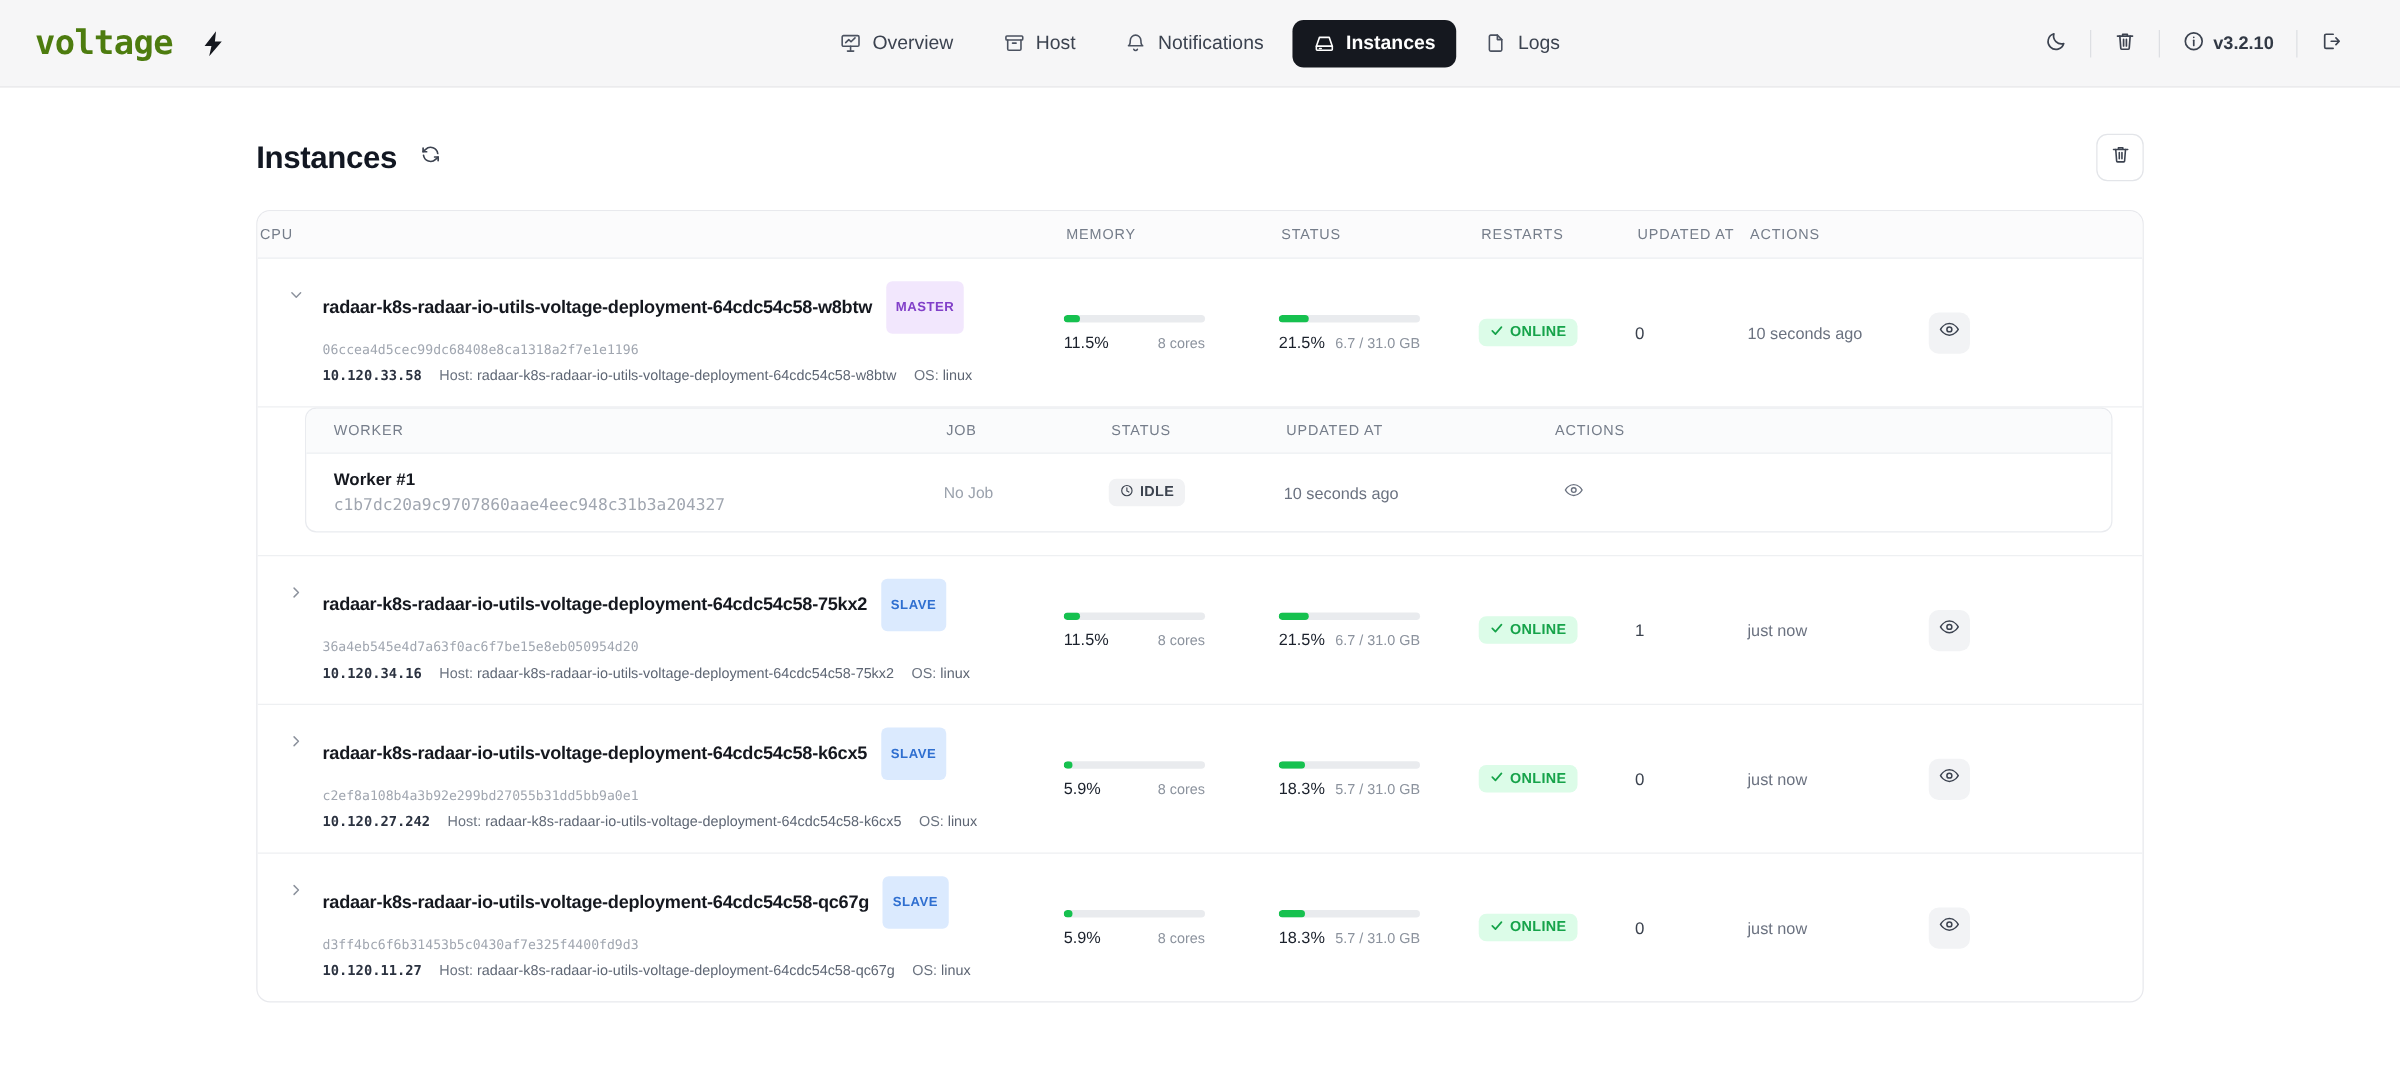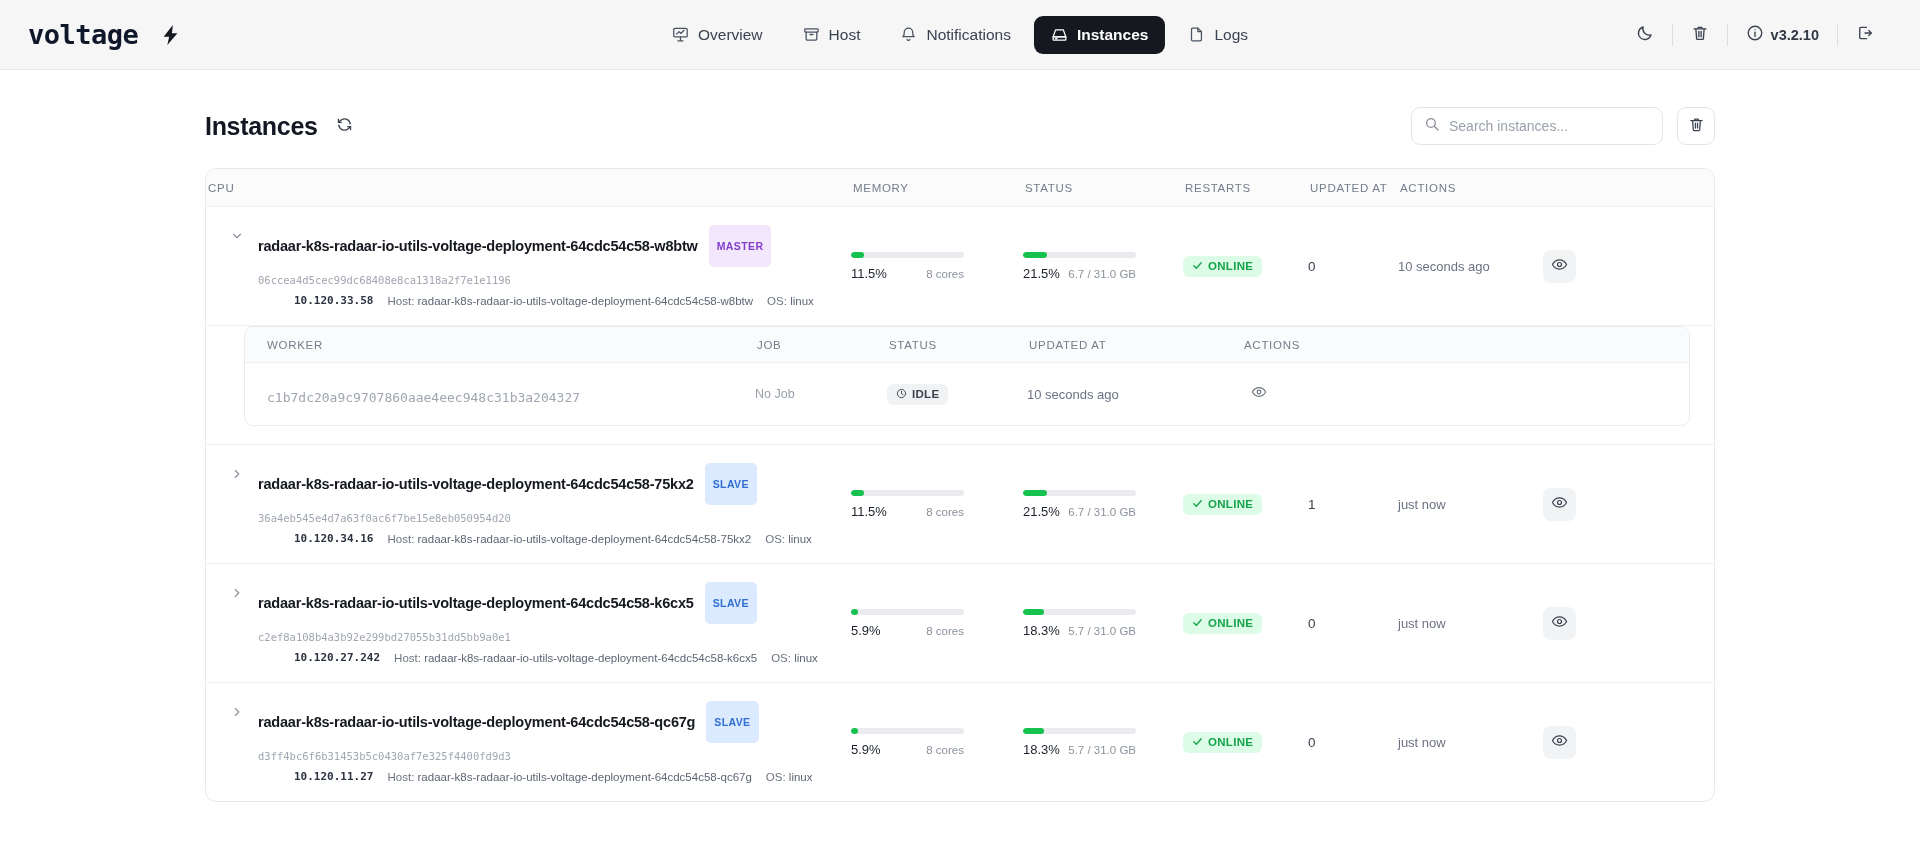--- a/index.html
+++ b/index.html
@@ -20,21 +20,21 @@
     align-items: center;
     padding: 0 28px;
     position: relative;
   }
   .logo {
     display: flex; align-items: center; gap: 22px;
     font-family: "DejaVu Sans Mono", monospace;
     font-weight: bold;
     font-size: 27px;
     letter-spacing: -0.5px;
-    color: #0f172a;
+    color: #4d7c0f;
   }
   .logo .bolt { display:flex; align-items:center; }
 
   .nav {
     position: absolute;
     left: 50%;
     transform: translateX(-50%);
     display: flex;
     align-items: center;
     gap: 6px;
@@ -158,21 +158,21 @@
   .badge.slave  { background: #dbeafe; color: #2f6fd0; }
 
   .inst-hash {
     font-family: "DejaVu Sans Mono", monospace;
     font-size: 10.5px; color: #a0a6b0;
     margin-top: 7px;
   }
   .inst-meta {
     margin-top: 8px;
     display: flex; align-items: center; gap: 14px;
-    font-size: 11.5px; color: #5e6674; margin-left: 36px;
+    font-size: 11.5px; color: #5e6674;
   }
   .inst-ip { font-family: "DejaVu Sans Mono", monospace; font-weight: bold; color: #2b3240; font-size: 11px; }
   .meta-k { color: #6c7481; }
 
   
   .metric { padding-right: 20px; }
   .bar {
     height: 6px; background: #e9ebee; border-radius: 4px;
     width: 113px; overflow: hidden; margin-bottom: 8px;
   }
@@ -340,29 +340,20 @@
       <span>
         <svg width="17" height="17" viewBox="0 0 24 24" fill="none" stroke="#3c4350" stroke-width="1.9" stroke-linecap="round" stroke-linejoin="round">
             <path d="M20 11a8 8 0 00-13.6-4.6L3.5 9"></path>
             <path d="M4 13a8 8 0 0013.6 4.6L20.5 15"></path>
             <path d="M3.5 5v4h4M20.5 19v-4h-4"></path>
           </svg>
       </span>
     </div>
 
     <div class="head-right">
-      <div class="search-box">
-        <span>
-          <svg width="16" height="16" viewBox="0 0 24 24" fill="none" stroke="#8b919c" stroke-width="2" stroke-linecap="round">
-              <circle cx="10.5" cy="10.5" r="6.5"></circle>
-              <path d="M15.5 15.5L21 21"></path>
-            </svg>
-        </span>
-        <input type="text" placeholder="Search instances..." style="">
-      </div>
       <div class="trash-btn">
         <span>
           <svg width="17" height="17" viewBox="0 0 24 24" fill="none" stroke="#3c4350" stroke-width="1.8" stroke-linecap="round" stroke-linejoin="round">
               <path d="M4 6.5h16M9.5 6.5V4.5h5v2"></path>
               <path d="M6.5 6.5l1 13a1 1 0 001 1h7a1 1 0 001-1l1-13"></path>
               <path d="M10.5 10v7M13.5 10v7"></path>
             </svg>
         </span>
       </div>
     </div>
@@ -445,20 +436,21 @@
       <div class="worker-card">
         <div class="worker-grid whead">
           <div class="w-first">WORKER</div>
           <div>JOB</div>
           <div>STATUS</div>
           <div>UPDATED AT</div>
           <div>ACTIONS</div>
         </div>
         <div class="worker-grid wrow">
           <div>
+            <div class="worker-name">Worker #1</div>
             <div class="worker-hash">c1b7dc20a9c9707860aae4eec948c31b3a204327</div>
           </div>
           <div class="nojob">No Job</div>
           <div>
             <span class="pill idle">
               <span>
                 <svg width="11" height="11" viewBox="0 0 24 24" fill="none" stroke="#3b424e" stroke-width="2" stroke-linecap="round">
                     <circle cx="12" cy="12" r="9"></circle>
                     <path d="M12 7v5.5l3.5 2"></path>
                   </svg>

